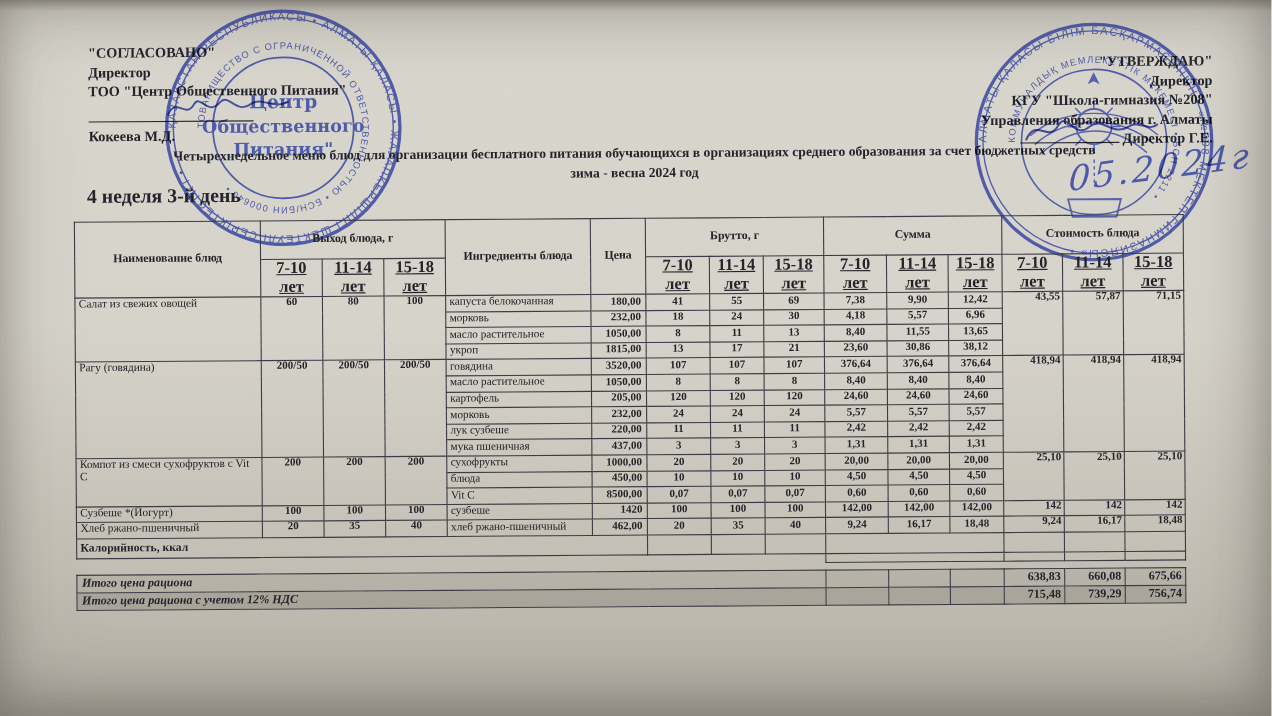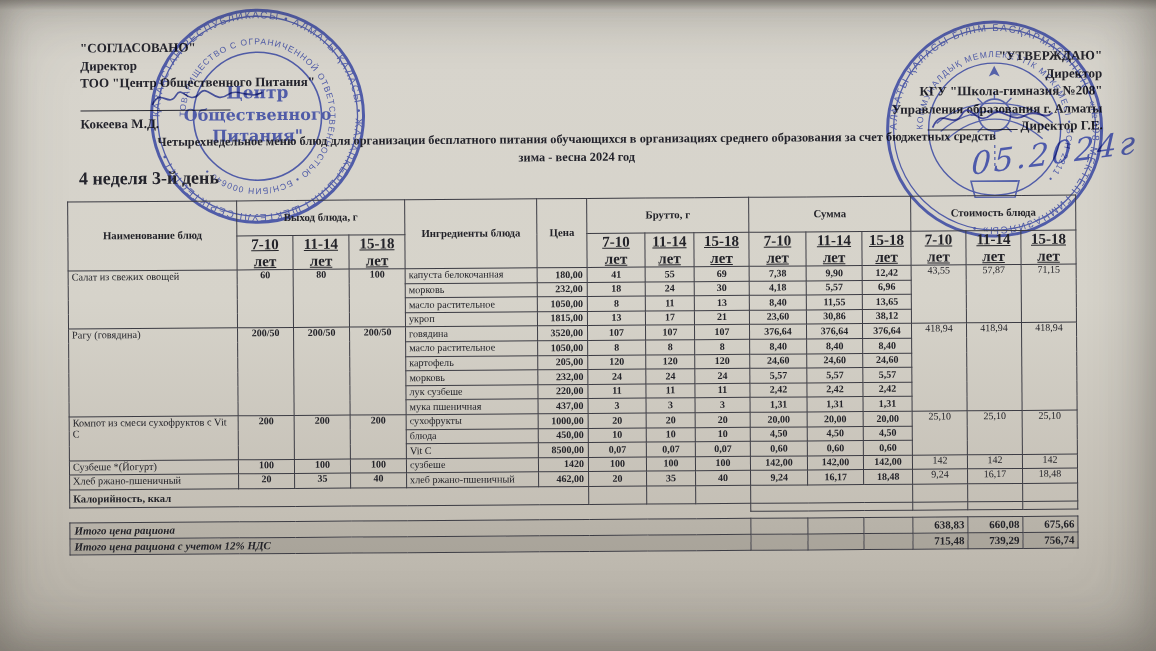--- a/index.html
+++ b/index.html
@@ -35,21 +35,21 @@
   th,td{border:1px solid #3c3c44;padding:0 2px;overflow:hidden;}
   thead th{font-size:10.8px;font-weight:bold;line-height:1.1;}
   thead tr.r1 th{height:34px;}
   thead tr.r2 th{height:26px;font-size:15px;text-decoration:underline;}
   tbody td{height:13.6px;font-size:10px;line-height:1.04;white-space:nowrap;}
   td.name{font-size:10.3px;vertical-align:top;white-space:normal;line-height:1.12;padding-left:3px;}
   td.yield{text-align:center;vertical-align:top;font-weight:bold;}
   td.ing{font-size:10.2px;padding-left:3px;}
   td.num{text-align:center;font-weight:bold;}
   td.price{text-align:right;padding-right:4px;font-weight:bold;}
-  td.cost{text-align:center;vertical-align:top;font-weight:normal;}
+  td.cost{text-align:right;vertical-align:top;font-weight:bold;}
   tr.cal td{height:17px;}
   td.callbl{font-weight:bold;font-size:10.6px;padding-left:3px;}
   tr.thin td{height:7px;border:0;}
   tr.thin td.b{border:1px solid #3c3c44;}
   table.totals{margin-top:6px;}
   table.totals td{height:15px;font-size:11px;}
   td.totlbl{font-weight:bold;font-style:italic;padding-left:4px;white-space:nowrap;}
   td.totval{font-weight:bold;text-align:right;padding-right:3px;}
   tr.tot1 td{background:rgba(90,86,78,.10);}
   tr.tot2 td{background:rgba(90,86,78,.22);}

